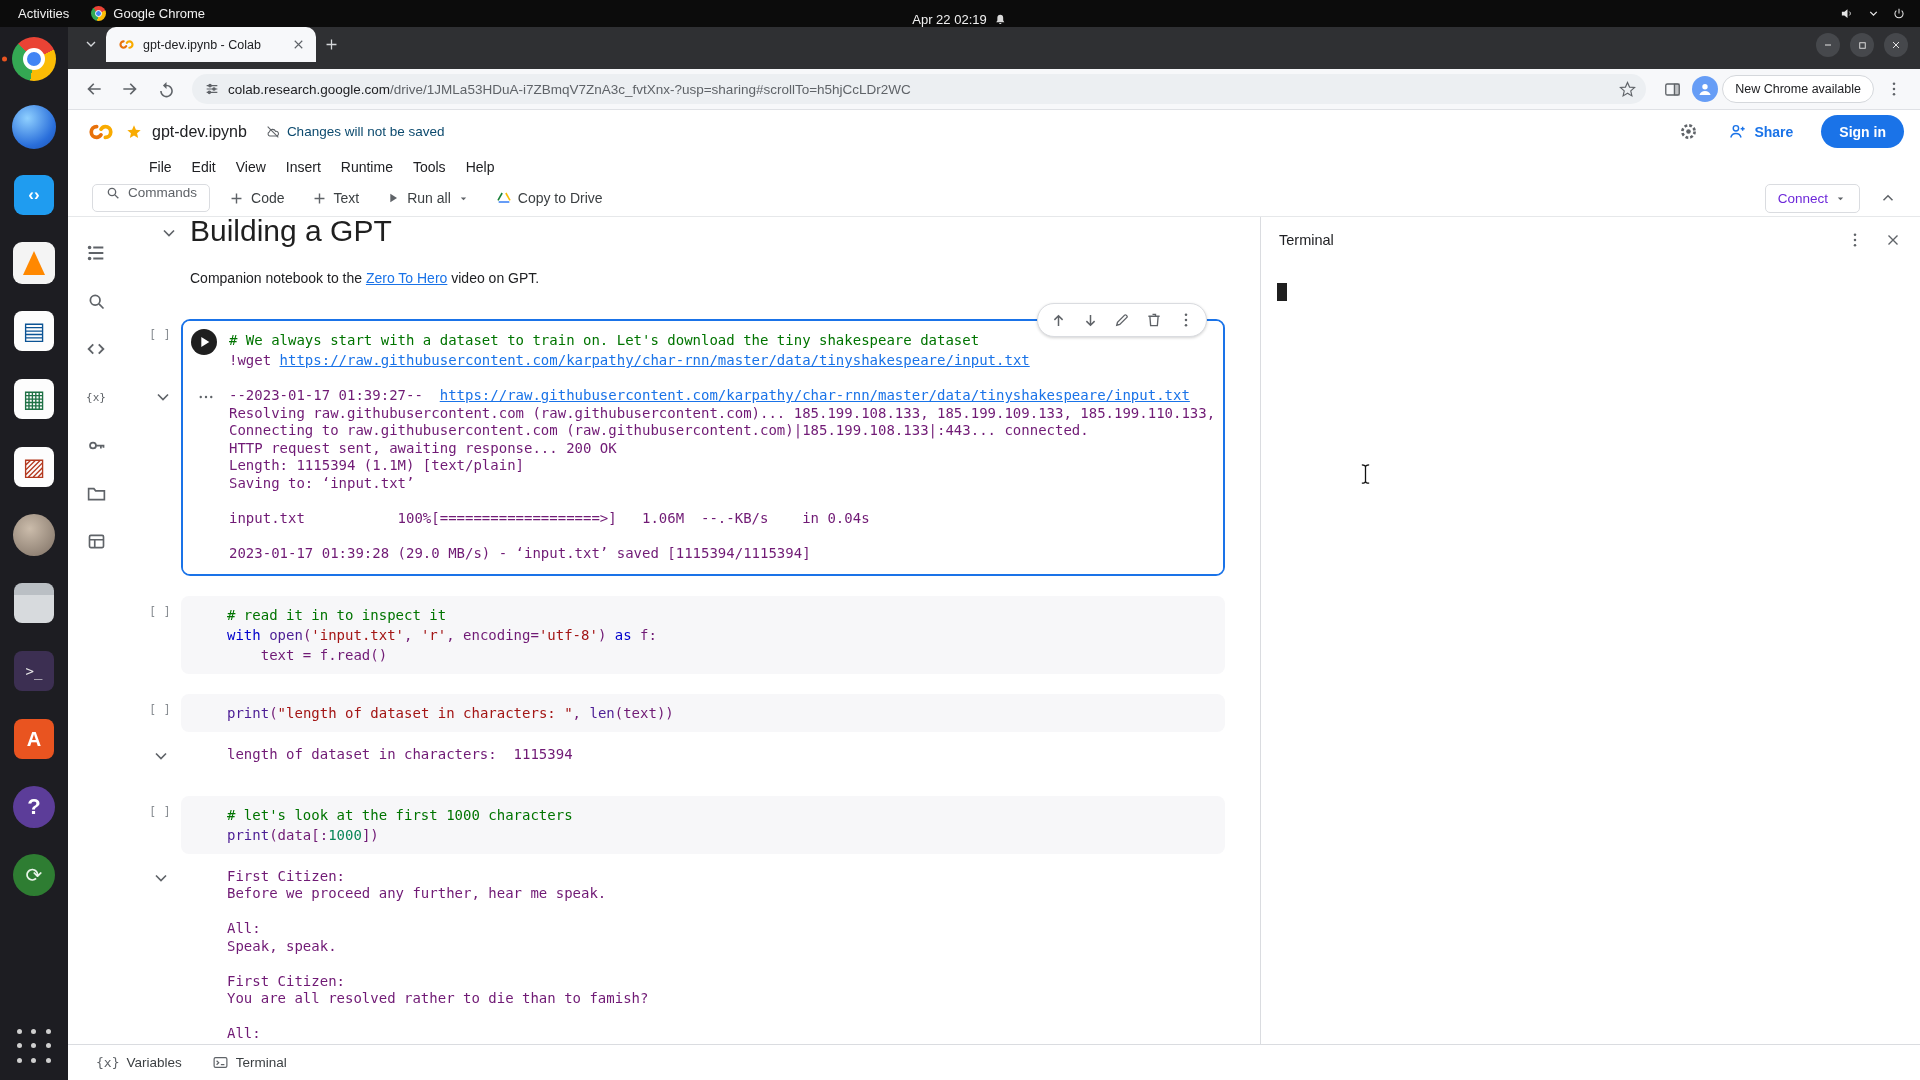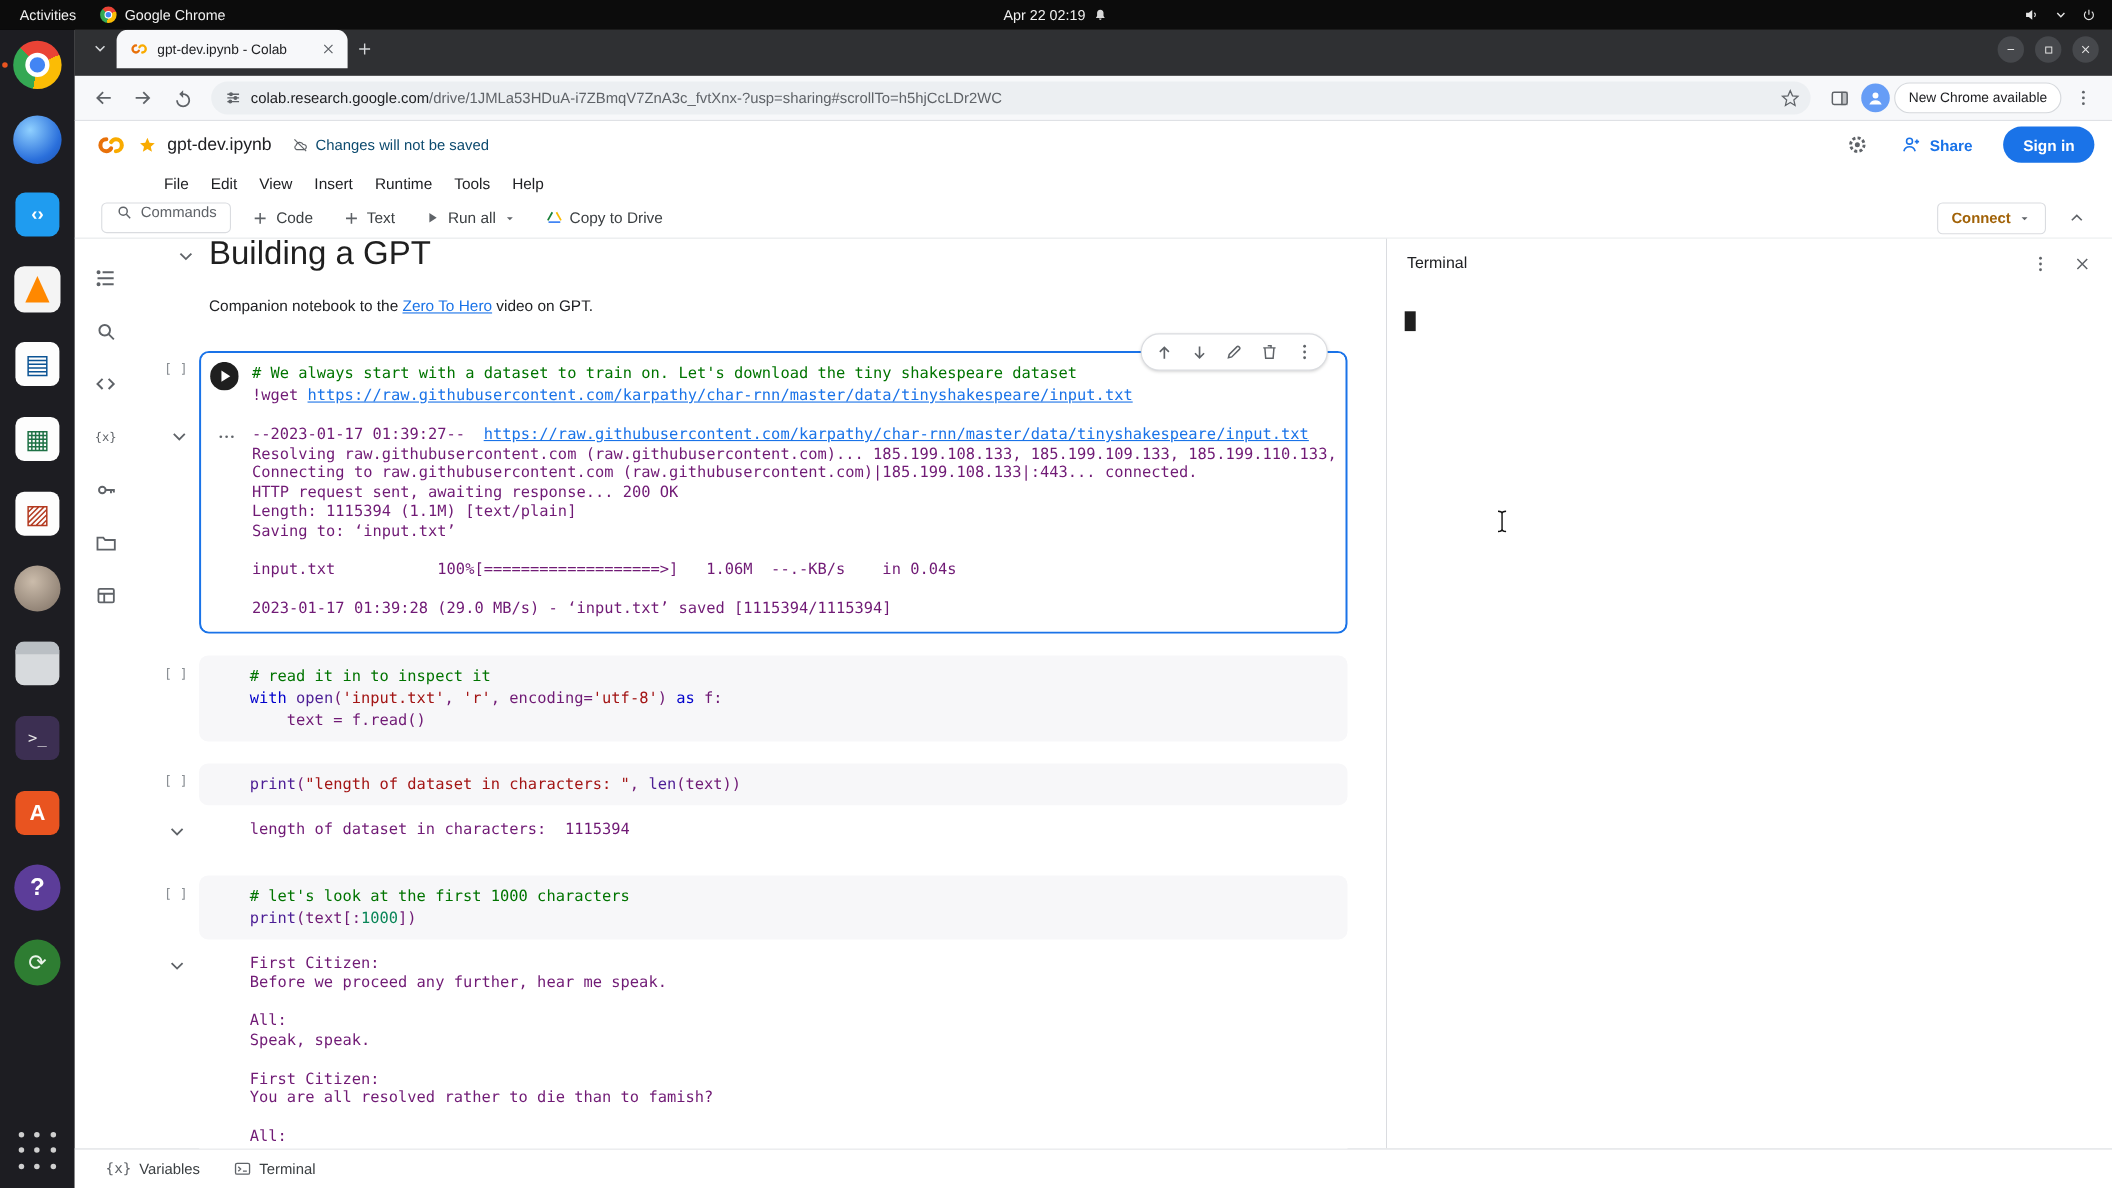--- a/index.html
+++ b/index.html
@@ -9,21 +9,21 @@
   .ic svg{display:block}
   button{background:none;border:none;font-family:inherit;cursor:pointer}
 
   
   .gnome-bar{height:27px;background:#0c0c0c;color:#f1f1f1;display:flex;align-items:center;font-size:13px;position:relative;flex:0 0 27px}
   .gb-left{display:flex;align-items:center;gap:18px;padding-left:14px}
   .gb-activities{padding:2px 4px}
   .gb-app{display:flex;align-items:center;gap:7px}
   .mini-chrome{width:15px;height:15px;border-radius:50%;background:conic-gradient(from -45deg,#ea4335 0 110deg,#fbbc05 110deg 235deg,#34a853 235deg 360deg);position:relative}
   .mini-chrome::after{content:"";position:absolute;inset:4px;background:#4285f4;border:1.5px solid #fff;border-radius:50%}
-  .gb-center{position:absolute;left:50%;transform:translateX(-50%);display:flex;align-items:center;gap:7px;height:100%}
+  .gb-center{position:absolute;left:50%;transform:translateX(-50%);display:flex;align-items:flex-end;gap:7px;height:100%}
   .gb-right{margin-left:auto;display:flex;align-items:center;gap:12px;padding-right:14px;height:100%}
 
   
   .desktop-row{flex:1;display:flex;min-height:0}
 
   
   .dock{width:68px;background:#1d1d22;display:flex;flex-direction:column;align-items:center;padding:8px 0 10px;gap:20px;flex:0 0 68px}
   .dock-item{width:48px;height:48px;border-radius:10px;display:flex;align-items:center;justify-content:center;position:relative;flex:0 0 48px}
   .dock-item.running::before{content:"";position:absolute;left:-8px;top:50%;transform:translateY(-50%);width:5px;height:5px;border-radius:50%;background:#e95420}
   .dock-spacer{flex:1}
@@ -81,21 +81,21 @@
   .hdr-spacer{flex:1}
   .hdr-icon{width:36px;height:36px;display:flex;align-items:center;justify-content:center;color:#5f6368}
   .share-btn{display:flex;align-items:center;gap:7px;color:#1a73e8;font-size:14px;font-weight:bold;padding:0 14px;height:36px}
   .signin-btn{background:#1a73e8;color:#fff;font-size:14px;font-weight:bold;height:33px;padding:0 18px;border-radius:17px;margin-left:6px}
   .menubar{height:27px;display:flex;align-items:center;padding-left:72px;gap:2px;flex:0 0 27px}
   .menu-item{font-size:14px;color:#202124;padding:3px 9px;border-radius:4px}
   .cmdbar{height:37px;display:flex;align-items:center;gap:10px;padding:0 14px 0 24px;border-bottom:1px solid #e6e8ea;flex:0 0 37px;color:#3c4043}
   .cmd-pill{display:flex;align-items:flex-start;gap:7px;border:1px solid #dadce0;border-radius:5px;height:28px;padding:0 12px;font-size:13.5px;color:#5f6368}
   .tb-btn{display:flex;align-items:center;gap:6px;font-size:14px;color:#3c4043;padding:0 8px;height:30px}
   .cmd-spacer{flex:1}
-  .connect-pill{display:flex;align-items:center;gap:6px;border:1px solid #dadce0;border-radius:5px;height:29px;padding:0 12px;font-size:13.5px;color:#a16207;font-weight:bold}
+  .connect-pill{display:flex;align-items:center;gap:6px;border:1px solid #dadce0;border-radius:5px;height:29px;padding:0 12px;font-size:13.5px;color:#6d28d9;font-weight:normal}
 
   .main{flex:1;display:flex;min-height:0}
   .rail{width:56px;display:flex;flex-direction:column;align-items:center;padding-top:22px;gap:20px;flex:0 0 56px}
   .rail-btn{width:32px;height:28px;display:flex;align-items:center;justify-content:center;color:#5f6368}
   .v-divider{width:1px;background:#dadce0;flex:0 0 1px}
 
   .notebook{flex:1;overflow:hidden;position:relative;min-width:0}
   .md-heading-row{position:relative;margin:-6px 0 16px 57px;padding-left:9px;width:1044px}
   .md-heading{font-size:30px;font-weight:500;color:#1f1f1f;line-height:40px}
   .md-chevron{position:absolute;left:-22px;top:12px;color:#5f6368}
@@ -642,21 +642,21 @@
                     </span>
                     <div class="out-line"><span class="tk-pl">length of dataset in characters:  1115394</span></div>
                   </div>
                 </div>
                 <div class="cell-row">
                   <span class="exec-label">[ ]</span>
                   <div class="cell-box">
                     <div class="code-area">
                       <div class="code-pre">
                         <div class="code-line"><span class="tk-com"># let's look at the first 1000 characters</span></div>
-                        <div class="code-line"><span class="tk-fn">print</span><span class="tk-pl">(text[:</span><span class="tk-num">1000</span><span class="tk-pl">])</span></div>
+                        <div class="code-line"><span class="tk-fn">print</span><span class="tk-pl">(data[:</span><span class="tk-num">1000</span><span class="tk-pl">])</span></div>
                       </div>
                     </div>
                   </div>
                   <div class="output-area plain">
                     <span class="ic out-toggle">
                       <svg viewBox="0 0 24 24" width="20" height="20" fill="none" stroke="currentColor" stroke-width="2">
                         <path d="M6 9l6 6 6-6"></path>
                       </svg>
                     </span>
                     <div class="out-line"><span class="tk-pl">First Citizen:</span></div>

